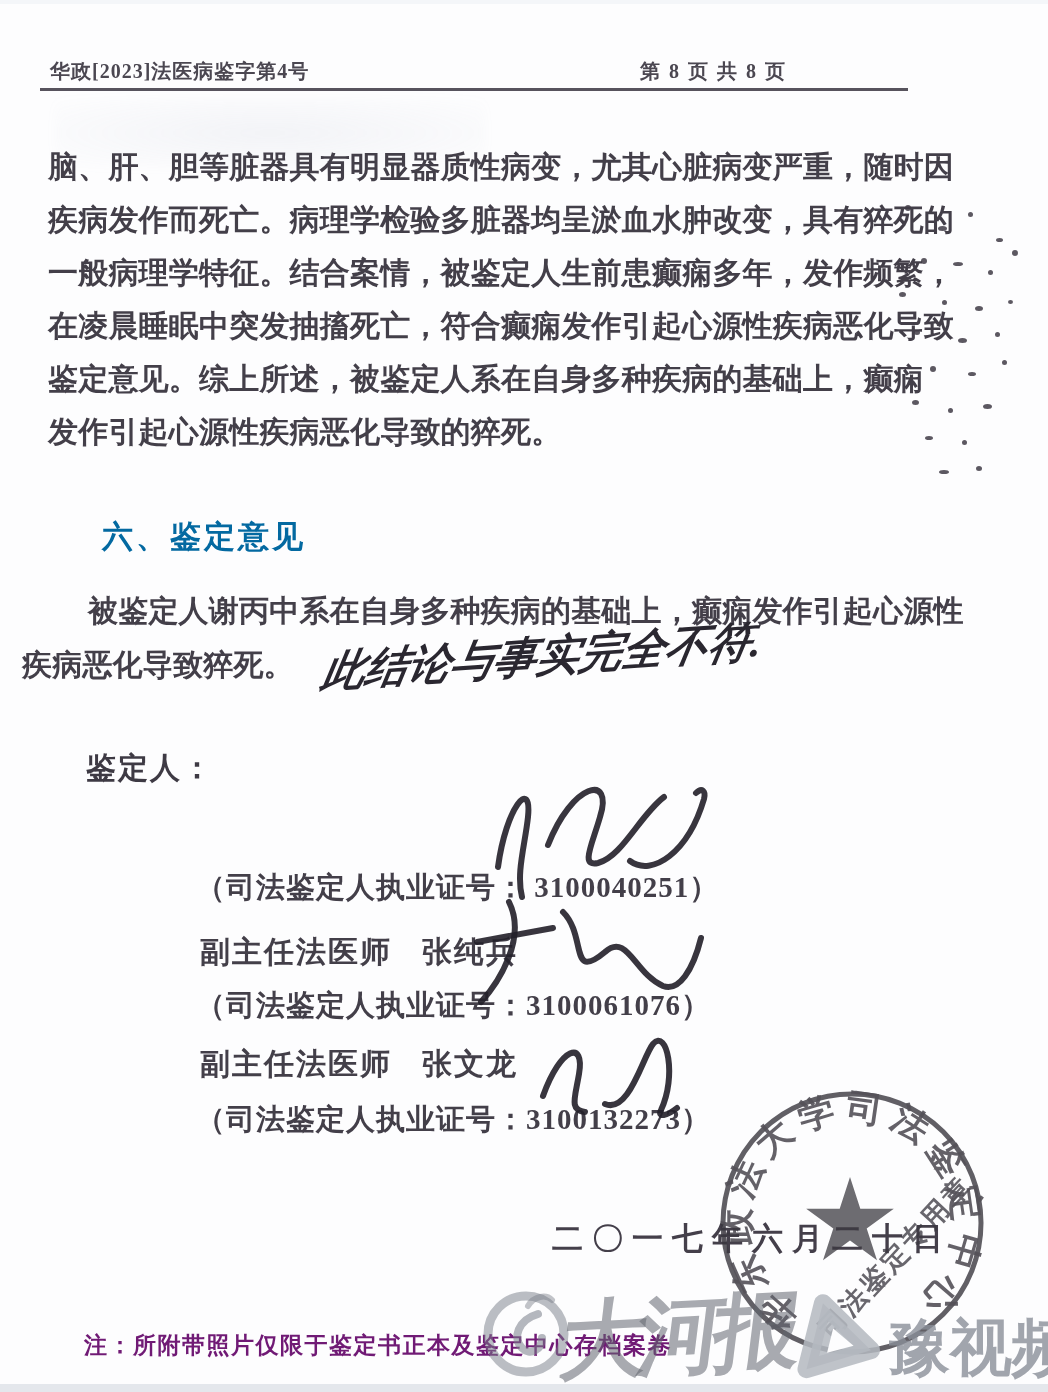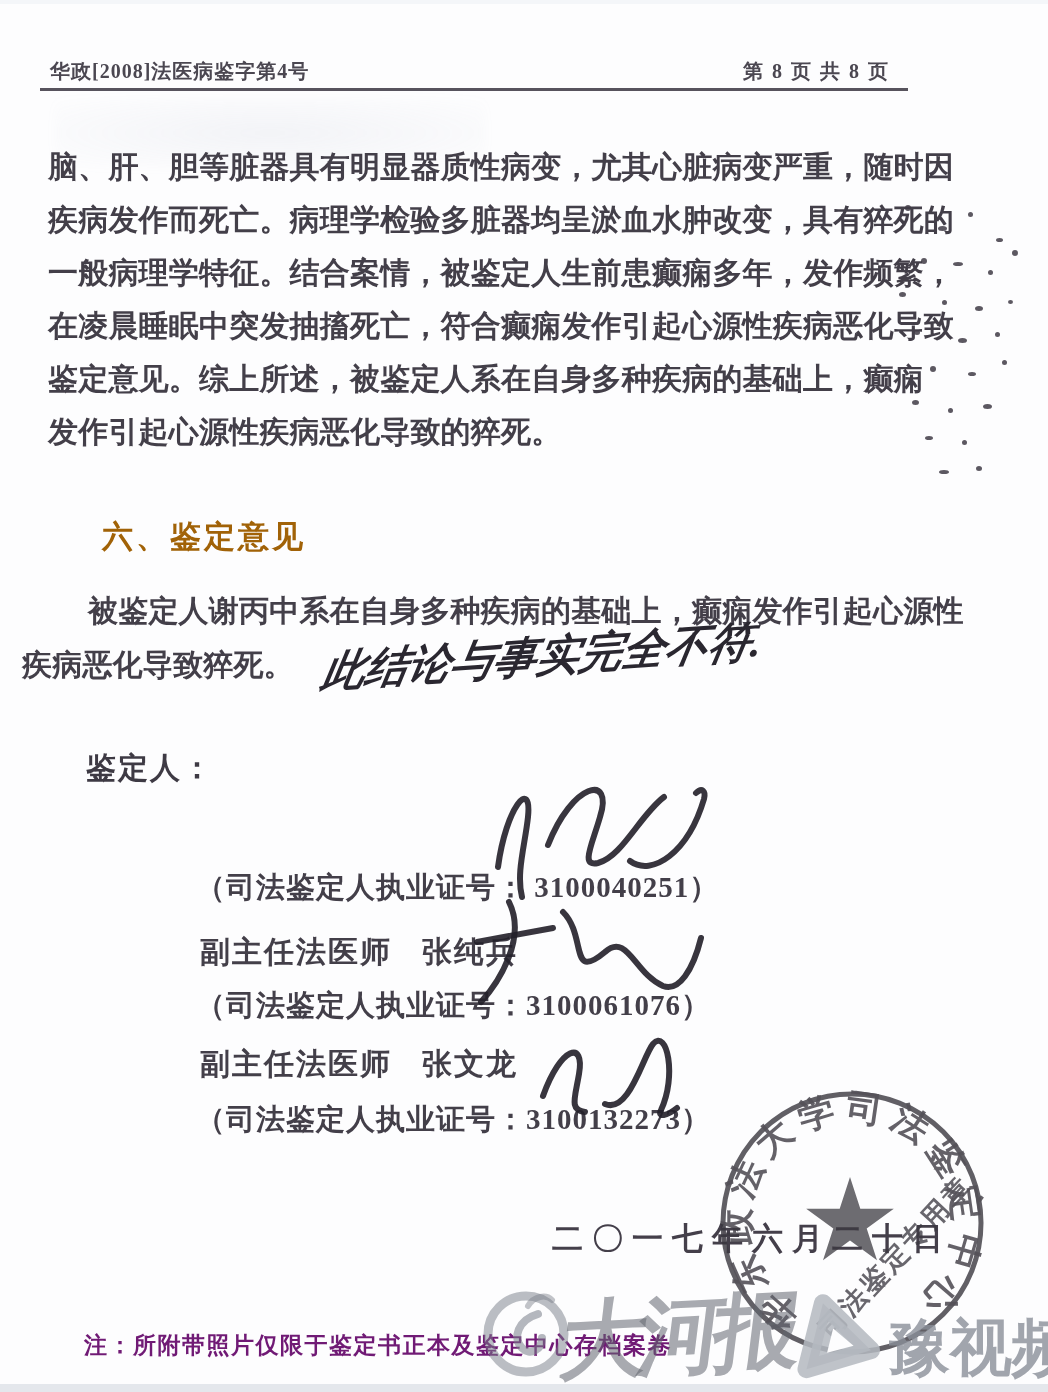--- a/index.html
+++ b/index.html
@@ -5,26 +5,26 @@
   html,body{margin:0;padding:0;background:#ffffff;}
   .page{position:relative;width:1048px;height:1392px;background:#fdfdfe;overflow:hidden;
         font-family:"Liberation Serif","DejaVu Serif",serif;color:#45414b;}
   .abs{position:absolute;}
   .edge-top{left:0;top:0;width:1048px;height:4px;background:#f4f6f9;}
   .edge-bottom{left:0;top:1384px;width:1048px;height:8px;background:#e4e7ec;}
   .ghost{left:55px;top:98px;width:430px;height:70px;
          background:radial-gradient(ellipse at center,rgba(150,160,185,0.10),rgba(150,160,185,0));
          filter:blur(5px);}
   .hdr-left{left:50px;top:58px;font-size:20px;font-weight:700;letter-spacing:1px;color:#4b4751;white-space:nowrap;}
-  .hdr-right{left:640px;top:58px;width:250px;text-align:right;font-size:20px;font-weight:700;letter-spacing:2px;color:#4b4751;white-space:nowrap;}
+  .hdr-right{left:640px;top:58px;width:250px;text-align:left;font-size:20px;font-weight:700;letter-spacing:2px;color:#4b4751;white-space:nowrap;}
   .rule{left:40px;top:88px;width:868px;height:3px;background:#57535d;}
   .bodytext{left:48px;top:140px;width:940px;}
   .bodyline{font-size:30px;font-weight:600;letter-spacing:0.2px;line-height:53px;white-space:nowrap;color:#433f49;}
   .sect{left:102px;top:516px;font-family:"Liberation Sans","DejaVu Sans",sans-serif;
-        font-weight:700;font-size:31px;letter-spacing:3px;color:#a16207;white-space:nowrap;}
+        font-weight:700;font-size:31px;letter-spacing:3px;color:#0369a1;white-space:nowrap;}
   .op1{left:88px;top:584px;}
   .op2{left:22px;top:638px;}
   .note{left:322px;top:628px;font-size:43px;color:#2a2730;font-style:italic;font-weight:600;
         transform:rotate(-4deg) skewX(-14deg);letter-spacing:0px;white-space:nowrap;}
   .signers-label{left:86px;top:748px;font-family:"Liberation Sans","DejaVu Sans",sans-serif;
         font-weight:700;font-size:30px;letter-spacing:2px;color:#3e3a44;white-space:nowrap;}
   .srow{font-size:30px;font-weight:600;letter-spacing:2px;white-space:nowrap;color:#433f49;}
   .lic{font-size:29px;font-weight:600;letter-spacing:1px;white-space:nowrap;color:#433f49;}
   .r1{left:200px;top:806px;} .l1{left:196px;top:868px;text-align:center;}
   .r2{left:200px;top:932px;} .l2{left:196px;top:986px;}
@@ -43,21 +43,21 @@
   .speck{position:absolute;background:#3f3b45;border-radius:50%;opacity:0.85;}
 </style>
 </head>
 <body>
 
 <div class="page">
 
   <div class="abs edge-top"></div>
   <div class="abs ghost"></div>
 
-  <div class="abs hdr-left">华政[2008]法医病鉴字第4号</div>
+  <div class="abs hdr-left">华政[2023]法医病鉴字第4号</div>
   <div class="abs hdr-right">第 8 页 共 8 页</div>
   <div class="abs rule"></div>
 
   <div class="abs bodytext">
     <div class="bodyline">脑、肝、胆等脏器具有明显器质性病变，尤其心脏病变严重，随时因</div>
     <div class="bodyline">疾病发作而死亡。病理学检验多脏器均呈淤血水肿改变，具有猝死的</div>
     <div class="bodyline">一般病理学特征。结合案情，被鉴定人生前患癫痫多年，发作频繁，</div>
     <div class="bodyline">在凌晨睡眠中突发抽搐死亡，符合癫痫发作引起心源性疾病恶化导致</div>
     <div class="bodyline">鉴定意见。综上所述，被鉴定人系在自身多种疾病的基础上，癫痫</div>
     <div class="bodyline">发作引起心源性疾病恶化导致的猝死。</div>

